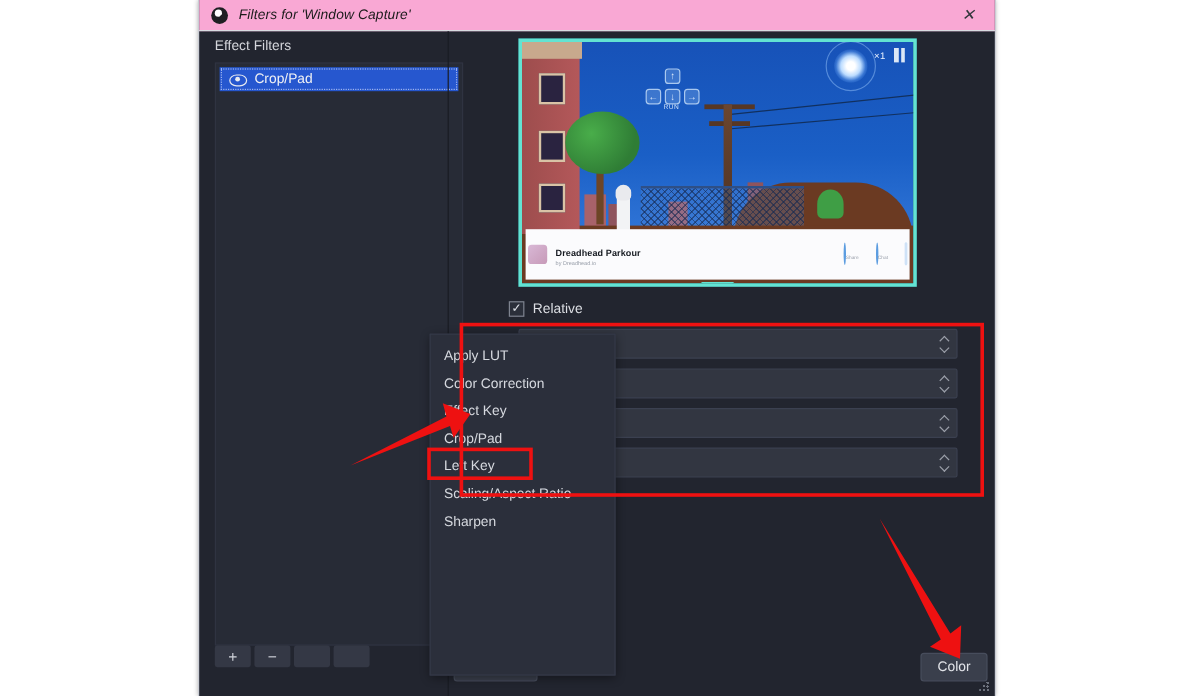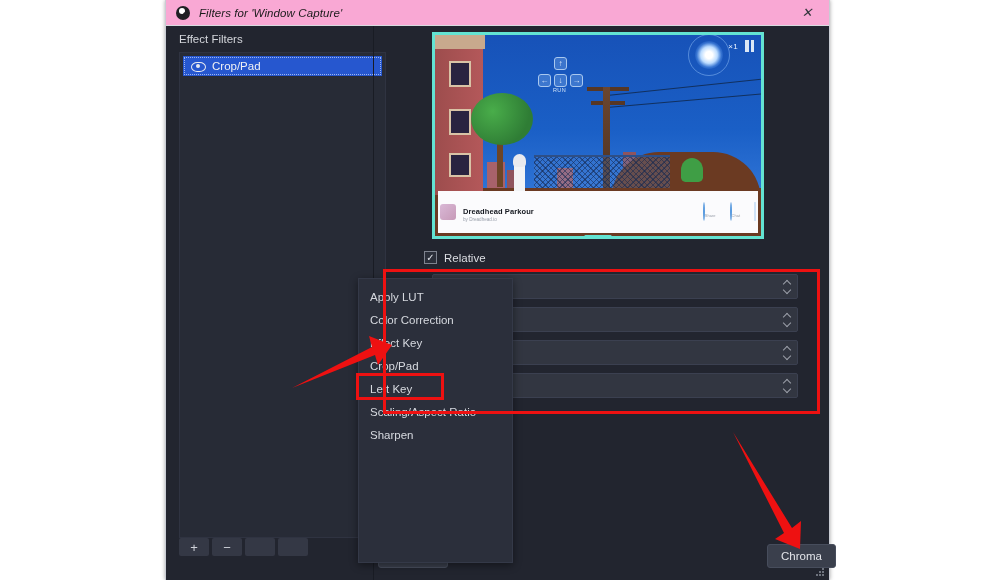--- a/index.html
+++ b/index.html
@@ -474,21 +474,21 @@
       <span class="spin">
         <span class="val">260</span>
         <span class="spin-btns">
           <span class="chev"></span>
           <span class="chev down"></span>
         </span>
       </span>
     </div>
 
     <div class="btn btn-defaults">Defaults</div>
-    <div class="btn btn-close">Chroma</div>
+    <div class="btn btn-close">Color</div>
     <div class="resize-grip"></div>
 
     <div class="menu">
       <div class="menu-item">Apply LUT</div>
       <div class="menu-item">Color Correction</div>
       <div class="menu-item">Effect Key</div>
       <div class="menu-item">Crop/Pad</div>
       <div class="menu-item">Left Key</div>
       <div class="menu-item">Scaling/Aspect Ratio</div>
       <div class="menu-item">Sharpen</div>

